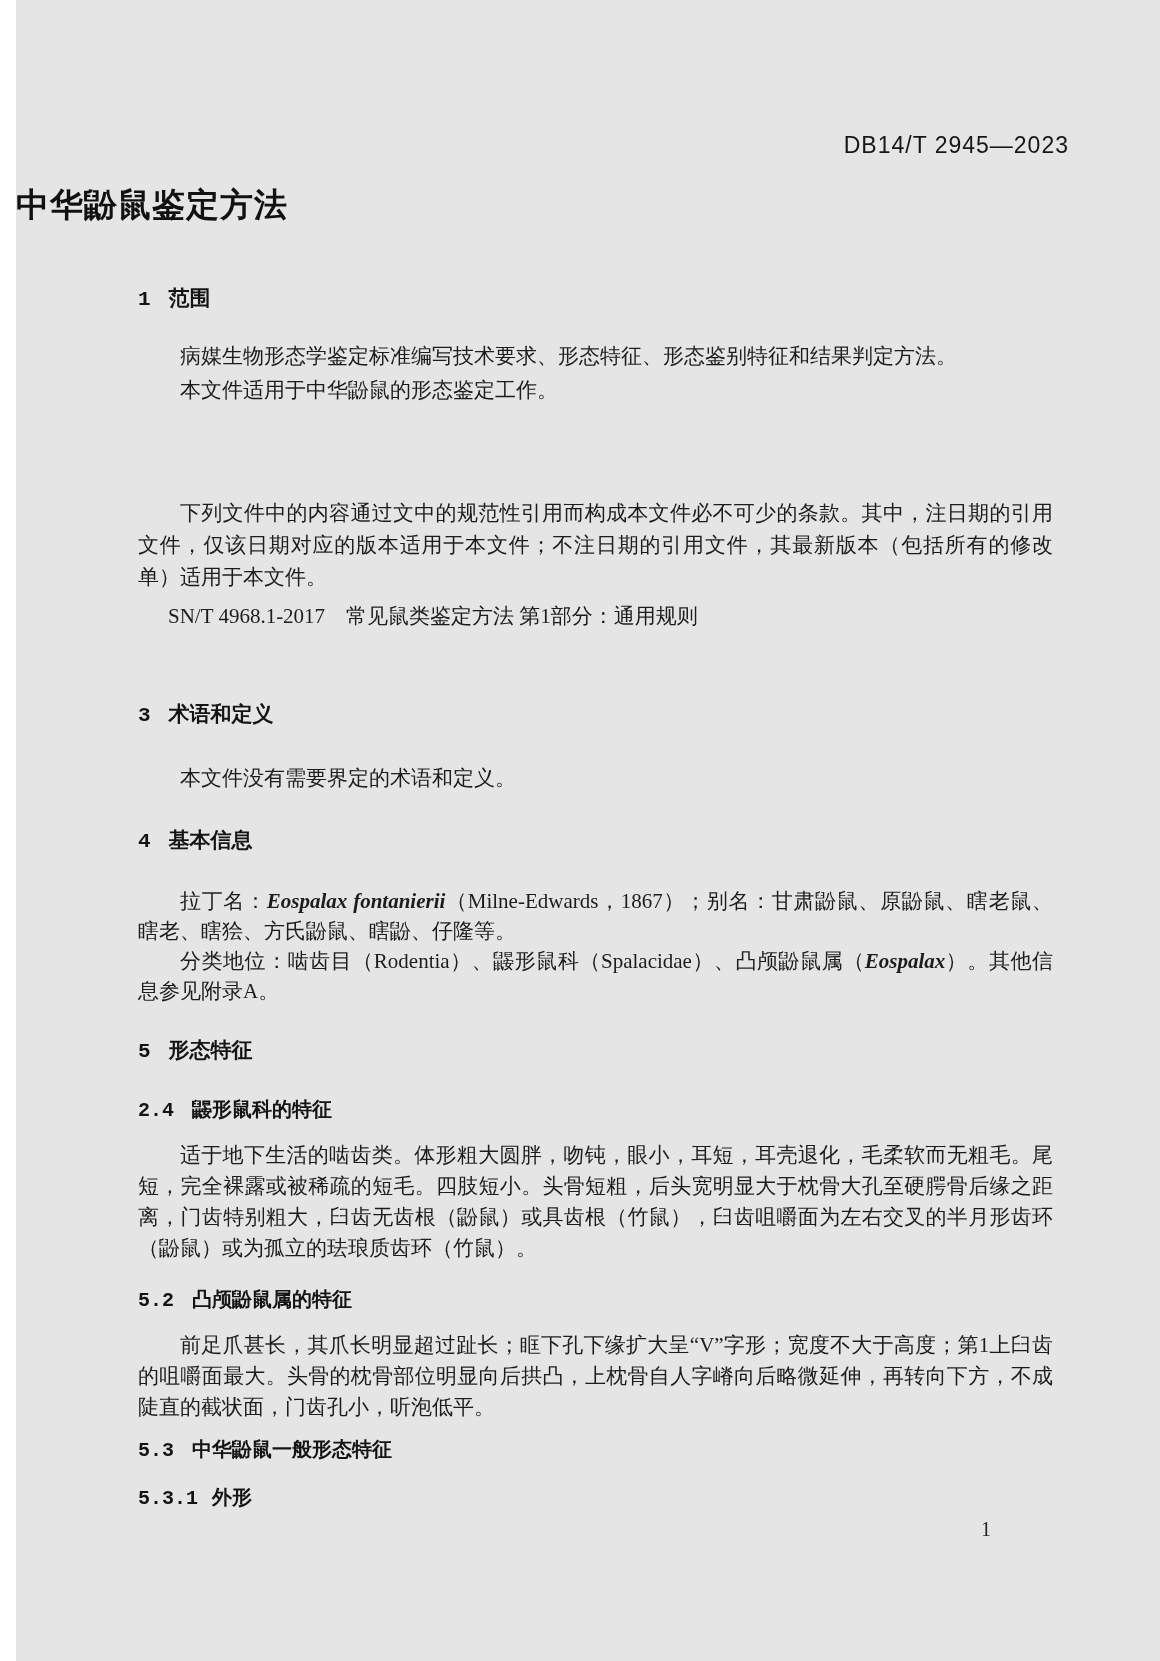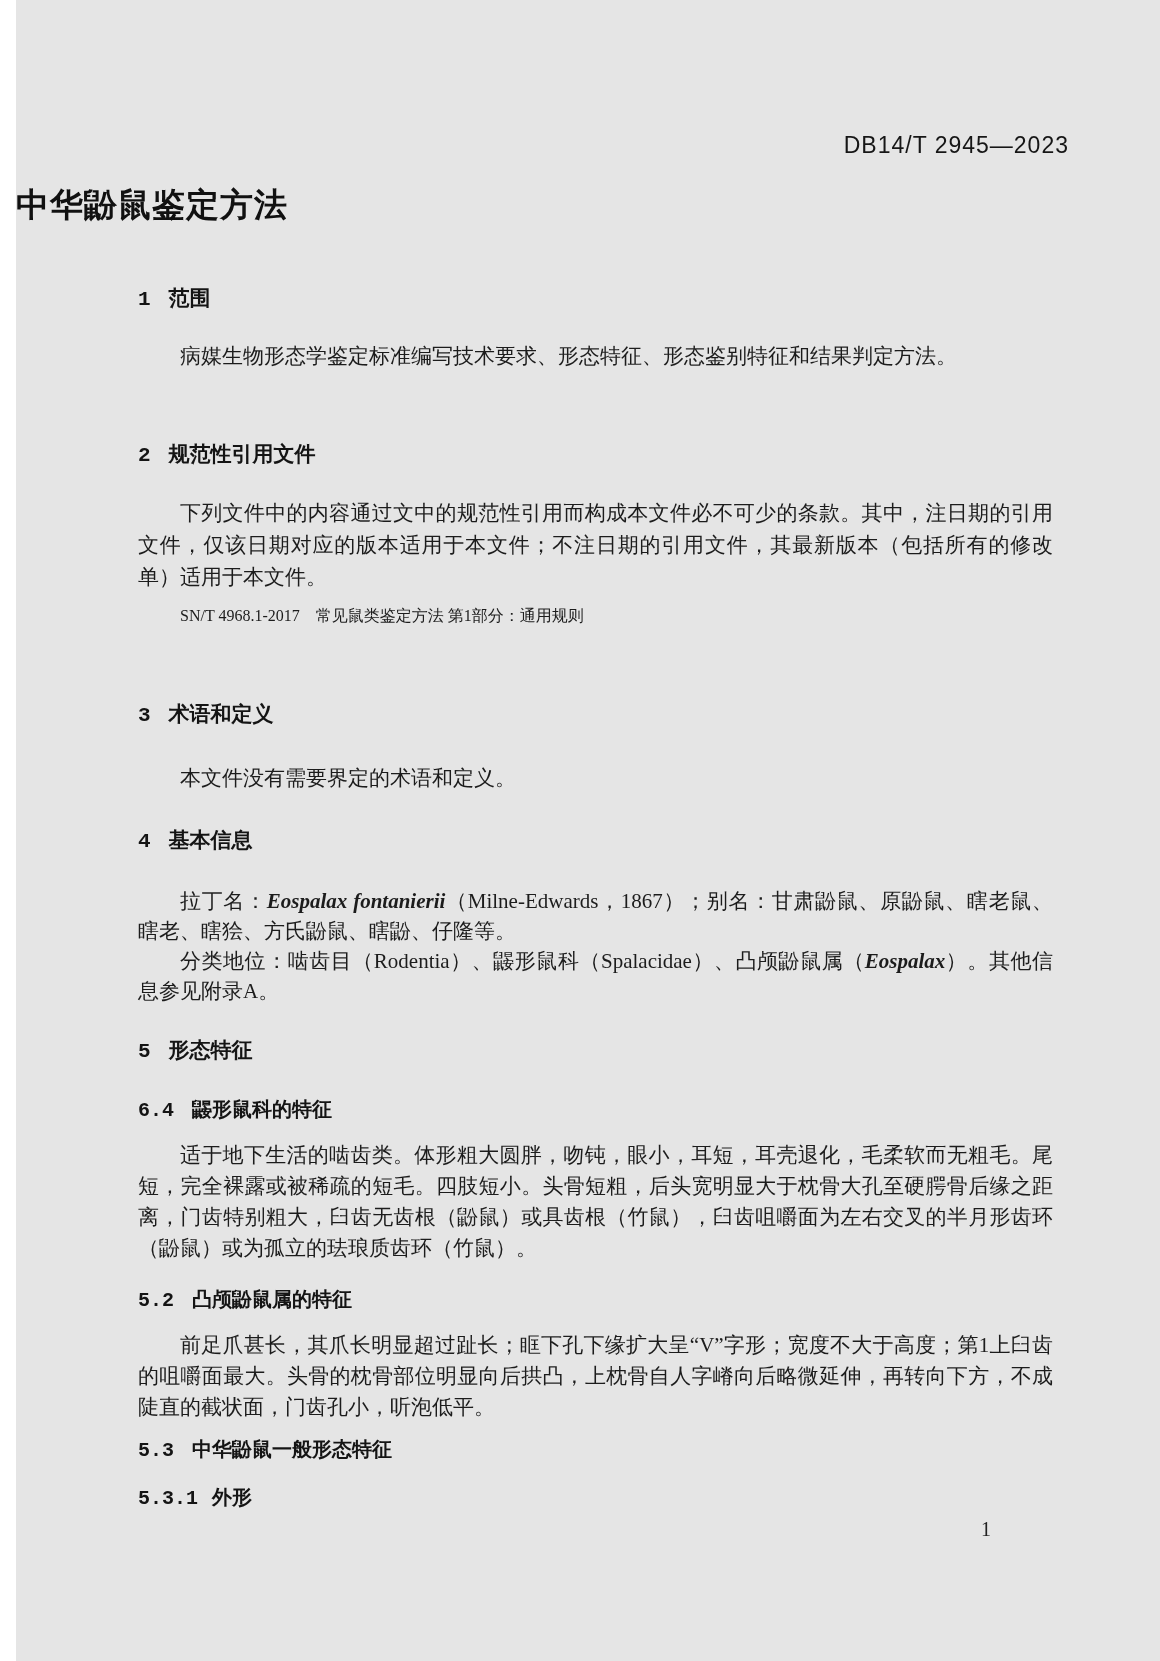--- a/index.html
+++ b/index.html
@@ -53,23 +53,23 @@
     right: 123px;
     font-size: 21px;
     line-height: 32px;
     text-align: justify;
     text-indent: 2em;
     color: #1c1c1c;
   }
   .para.tight { line-height: 30px; }
   .ref-line {
     position: absolute;
-    left: 132px;
+    left: 110px;
     right: 123px;
-    font-size: 16px;
+    font-size: 21px;
     line-height: 30px;
     text-indent: 2em;
     white-space: nowrap;
     color: #1c1c1c;
   }
   .latin { font-style: italic; font-weight: bold; }
   .page-number {
     position: absolute;
     top: 1518px;
     right: 185px;
@@ -83,44 +83,42 @@
 <div class="page">
 
   <div class="doc-number">DB14/T 2945—2023</div>
 
   <div class="doc-title">中华鼢鼠鉴定方法</div>
 
   <div class="heading" style="top:284px">
     <span class="num">1</span><span>范围</span>
   </div>
   <p class="para" style="top:340px">病媒生物形态学鉴定标准编写技术要求、形态特征、形态鉴别特征和结果判定方法。</p>
+  <p class="para" style="top:374px">本文件适用于中华鼢鼠的形态鉴定工作。</p>
 
-  <div class="heading" style="top:440px">
-    <span class="num">2</span><span>规范性引用文件</span>
-  </div>
   <p class="para" style="top:497px">下列文件中的内容通过文中的规范性引用而构成本文件必不可少的条款。其中，注日期的引用文件，仅该日期对应的版本适用于本文件；不注日期的引用文件，其最新版本（包括所有的修改单）适用于本文件。</p>
   <div class="ref-line" style="top:601px">SN/T 4968.1-2017　常见鼠类鉴定方法 第1部分：通用规则</div>
 
   <div class="heading" style="top:700px">
     <span class="num">3</span><span>术语和定义</span>
   </div>
   <p class="para" style="top:762px">本文件没有需要界定的术语和定义。</p>
 
   <div class="heading" style="top:826px">
     <span class="num">4</span><span>基本信息</span>
   </div>
   <p class="para tight" style="top:886px"><span>拉丁名：</span><span class="latin">Eospalax fontanierii</span><span>（Milne-Edwards，1867）；别名：甘肃鼢鼠、原鼢鼠、瞎老鼠、瞎老、瞎狯、方氏鼢鼠、瞎鼢、仔隆等。</span></p>
   <p class="para tight" style="top:946px"><span>分类地位：啮齿目（Rodentia）、鼹形鼠科（Spalacidae）、凸颅鼢鼠属（</span><span class="latin">Eospalax</span><span>）。其他信息参见附录A。</span></p>
 
   <div class="heading" style="top:1036px">
     <span class="num">5</span><span>形态特征</span>
   </div>
 
   <div class="heading sub" style="top:1096px">
-    <span class="num">6.4</span><span>鼹形鼠科的特征</span>
+    <span class="num">2.4</span><span>鼹形鼠科的特征</span>
   </div>
   <p class="para" style="top:1140px; line-height:31px;">适于地下生活的啮齿类。体形粗大圆胖，吻钝，眼小，耳短，耳壳退化，毛柔软而无粗毛。尾短，完全裸露或被稀疏的短毛。四肢短小。头骨短粗，后头宽明显大于枕骨大孔至硬腭骨后缘之距离，门齿特别粗大，臼齿无齿根（鼢鼠）或具齿根（竹鼠），臼齿咀嚼面为左右交叉的半月形齿环（鼢鼠）或为孤立的珐琅质齿环（竹鼠）。</p>
 
   <div class="heading sub" style="top:1286px">
     <span class="num">5.2</span><span>凸颅鼢鼠属的特征</span>
   </div>
   <p class="para" style="top:1330px; line-height:31px;">前足爪甚长，其爪长明显超过趾长；眶下孔下缘扩大呈“V”字形；宽度不大于高度；第1上臼齿的咀嚼面最大。头骨的枕骨部位明显向后拱凸，上枕骨自人字嵴向后略微延伸，再转向下方，不成陡直的截状面，门齿孔小，听泡低平。</p>
 
   <div class="heading sub" style="top:1436px">
     <span class="num">5.3</span><span>中华鼢鼠一般形态特征</span>

